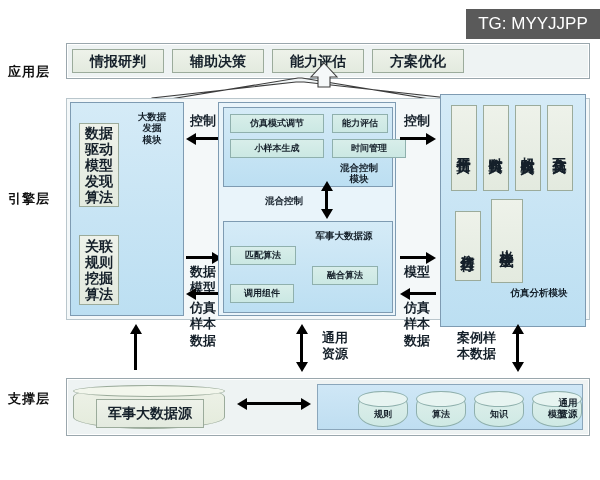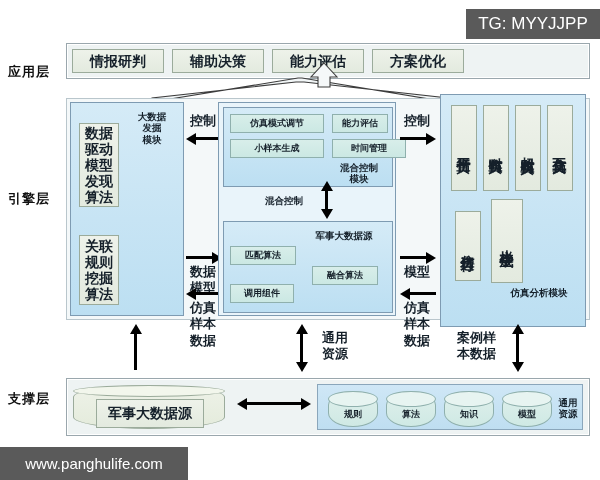--- a/index.html
+++ b/index.html
@@ -68,20 +68,21 @@
   .head-r{border-top:6px solid transparent;border-bottom:6px solid transparent;border-left:10px solid #000;}
   .head-u{border-left:6px solid transparent;border-right:6px solid transparent;border-bottom:10px solid #000;}
   .head-d{border-left:6px solid transparent;border-right:6px solid transparent;border-top:10px solid #000;}
 
   
   .cyl{
     position:absolute;
     border:1px solid #8fb0ad;
     border-radius:50%/14px;
     background:linear-gradient(180deg,#dff0ec 0%,#cfe9e4 100%);
+    margin-left:30px;
   }
   .cyl-top{
     position:absolute;left:-1px;right:-1px;top:-1px;height:14px;
     border:1px solid #8fb0ad;border-radius:50%;
     background:#e7f4f1;
   }
   .cyl-label{
     position:absolute;left:0;right:0;bottom:0;top:10px;
     display:flex;align-items:center;justify-content:center;
     font-size:9px;font-weight:700;color:#15202a;
@@ -265,15 +266,14 @@
       <div class="cyl" style="left:184px;top:6px;width:48px;height:34px;">
         <div class="cyl-top"></div>
         <div class="cyl-label">模型</div>
       </div>
       <div class="abs plain" style="left:236px;top:12px;width:28px;">通用
 资源</div>
     </div>
   </div>
 
   <div class="wm" style="right:0px;top:9px;width:134px;height:30px;font-size:17px;">TG: MYYJJPP</div>
-  <div class="wm" style="left:0px;bottom:0px;width:188px;height:33px;font-size:15px;">www.panghulife.com</div>
 
 </div>
 
 </body></html>

